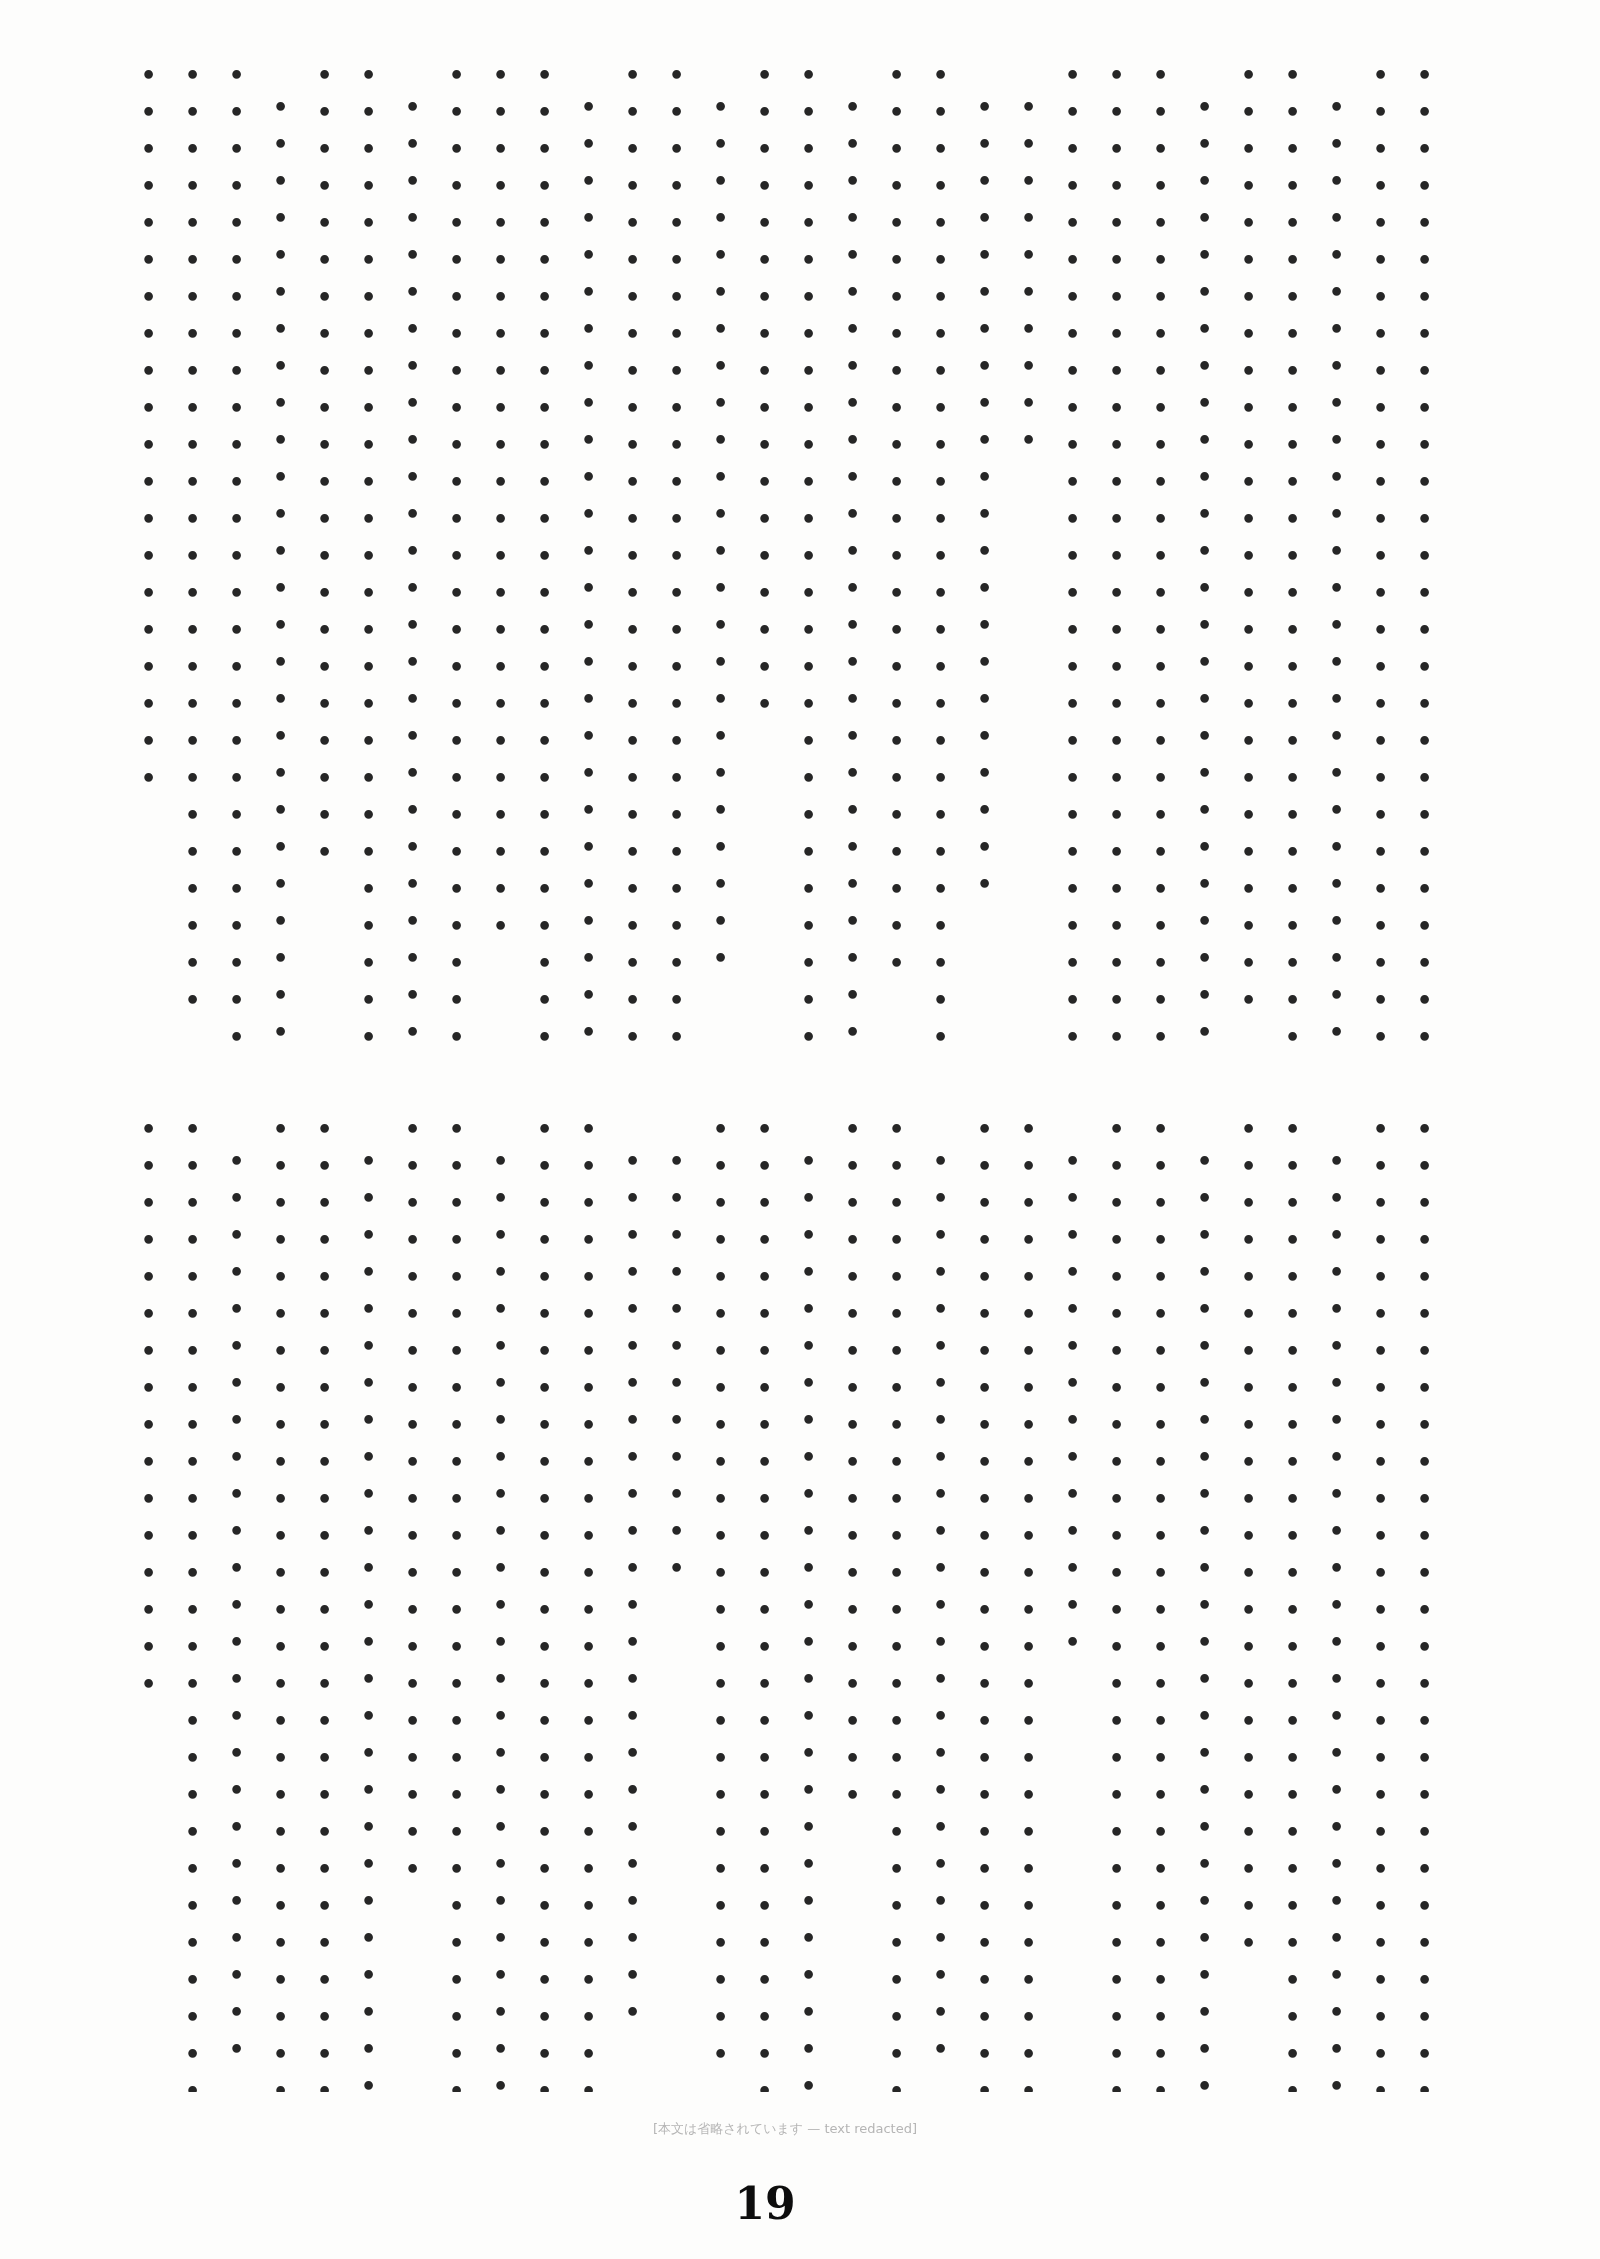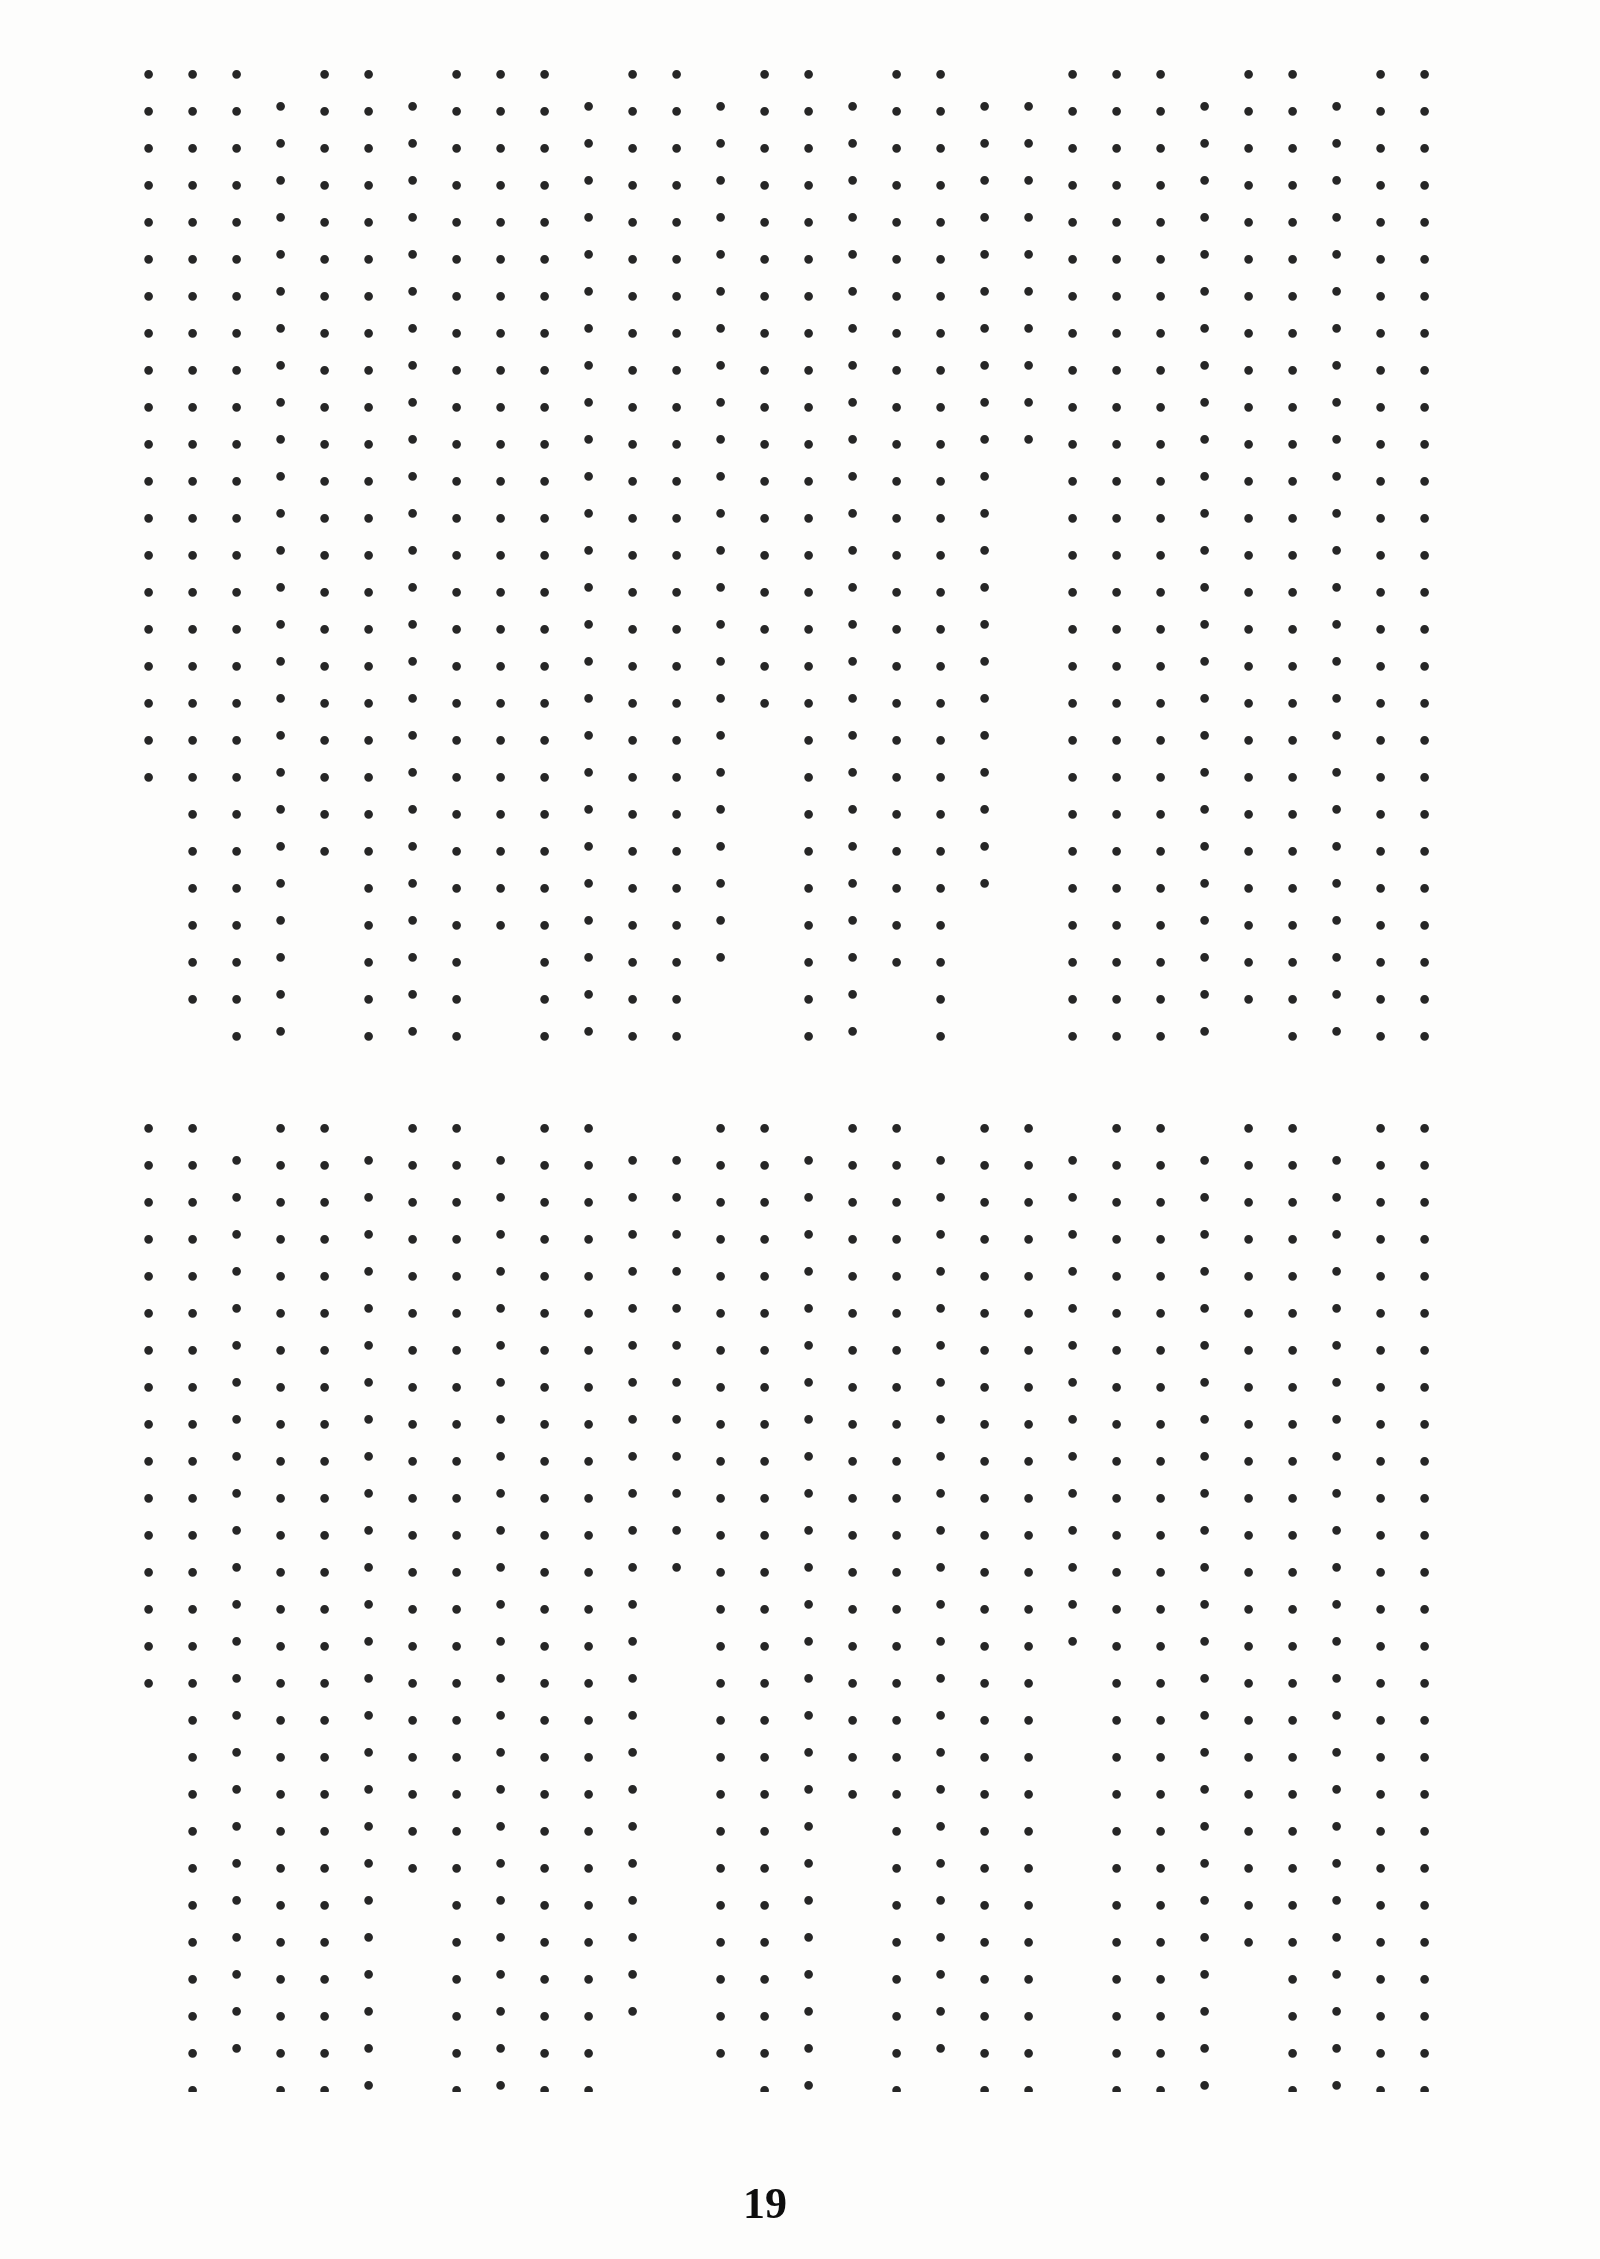--- a/index.html
+++ b/index.html
@@ -45,21 +45,20 @@
   }
   .page-number {
     position: absolute;
     top: 2178px;
     left: 705px;
     width: 120px;
     text-align: center;
     font-size: 44px;
     font-weight: bold;
     color: #0d0d0d;
-    font-family: Liberation Serif, serif;
   }
   .redaction-note {
     position: absolute;
     top: 2120px;
     left: 124px;
     width: 1322px;
     text-align: center;
     font-family: "DejaVu Sans", "Liberation Sans", sans-serif;
     font-size: 13px;
     color: #b5b5b5;
@@ -129,16 +128,17 @@
       <p class="col" style="padding-top: 0px;">••••••••••••••••••••••••••••••</p>
       <p class="col" style="padding-top: 0px;">•••••••••••••••••••••</p>
       <p class="col" style="padding-top: 32px;">•••••••••••••••••••••••••••</p>
       <p class="col" style="padding-top: 0px;">••••••••••••••••••••••••••••••</p>
       <p class="col" style="padding-top: 0px;">•••••••••••••••••••••••••••••</p>
       <p class="col" style="padding-top: 32px;">•••••••••••••••••••••••••</p>
       <p class="col" style="padding-top: 0px;">••••••••••••••••••••••••••••••</p>
       <p class="col" style="padding-top: 0px;">••••••••••••••••</p>
     </div>
 
+  <div class="redaction-note">[本文は省略されています — text redacted]</div>
 
   <div class="page-number">19</div>
 
 </div>
 
 </body></html>

